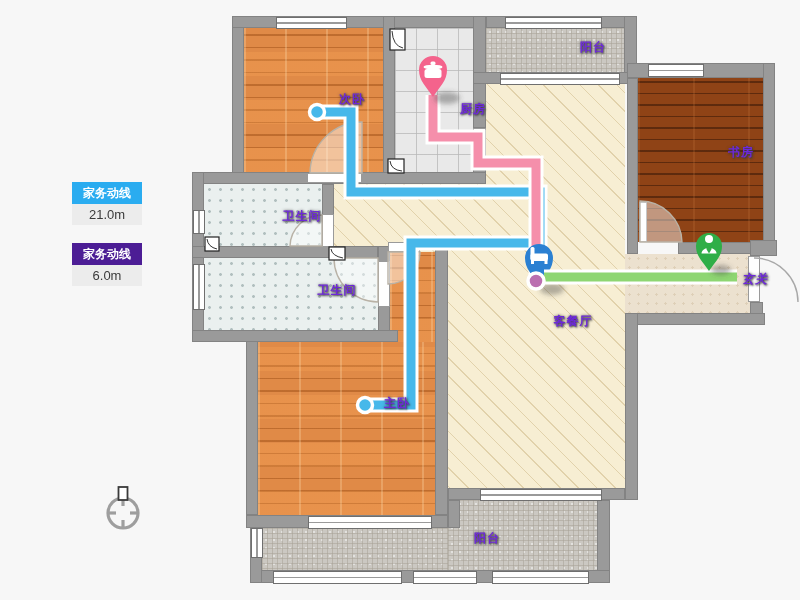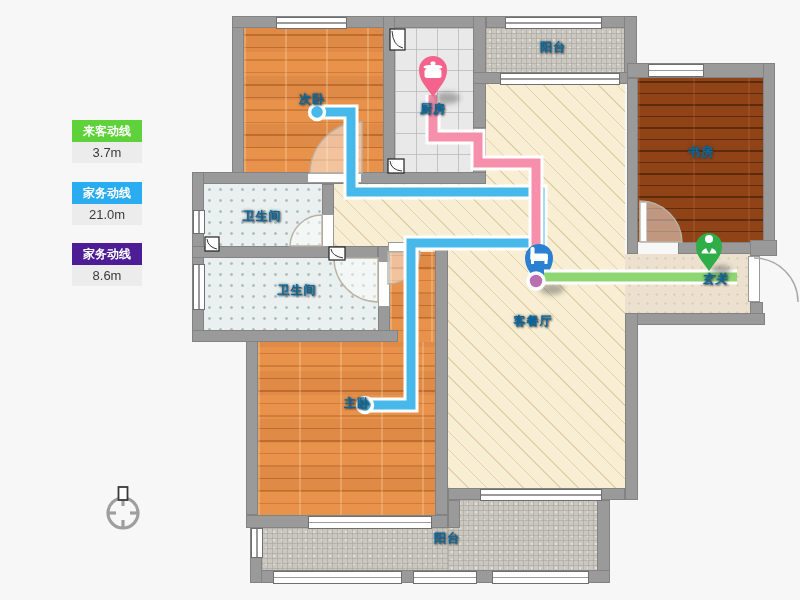--- a/index.html
+++ b/index.html
@@ -30,23 +30,23 @@
     repeating-linear-gradient(45deg, transparent 0 12px, rgba(190,163,105,.38) 12px 13px);}
   .entry-floor{background-color:#ece1cf;background-image:
     radial-gradient(rgba(205,185,155,.45) 1px, transparent 1.3px);background-size:9px 9px;}
   .wall{background:#9a9a9a;box-shadow:inset 0 0 0 1px rgba(118,118,118,.65);}
   .win-h{background:#fff;border:1px solid #6f6f6f;
     background-image:linear-gradient(transparent 44%, #9a9a9a 44% 56%, transparent 56%);}
   .win-v{background:#fff;border:1px solid #6f6f6f;
     background-image:linear-gradient(90deg, transparent 44%, #9a9a9a 44% 56%, transparent 56%);}
   .door-bar{background:#fff;border:1px solid #9a9a9a;box-sizing:border-box;}
   
-  .room-label{position:absolute;transform:translate(-50%,-50%);color:#0369a1;font-size:12px;
+  .room-label{position:absolute;transform:translate(-50%,-50%);color:#6d28d9;font-size:12px;
     font-weight:bold;white-space:nowrap;letter-spacing:1px;
-    text-shadow:1px 1px 2px rgba(60,60,60,.95),0 0 3px rgba(60,60,60,.7);}
+    text-shadow:1px 1px 2px rgba(60,60,60,.95),0 0 3px rgba(60,60,60,.7);margin-left:40px;}
   
   .legend-item{position:absolute;left:72px;width:70px;}
   .legend-badge{height:22px;line-height:22px;text-align:center;color:#fff;
     font-size:12px;font-weight:bold;cursor:pointer;}
   .legend-value{height:21px;line-height:21px;text-align:center;background:#ececec;
     color:#3a3a3a;font-size:13px;}
 </style>
 </head>
 <body>
 
@@ -208,26 +208,22 @@
   <div class="room-label" style="left:433px;top:109px;">厨房</div>
   <div class="room-label" style="left:553px;top:47px;">阳台</div>
   <div class="room-label" style="left:701px;top:152px;">书房</div>
   <div class="room-label" style="left:262px;top:216px;">卫生间</div>
   <div class="room-label" style="left:297px;top:290px;">卫生间</div>
   <div class="room-label" style="left:357px;top:403px;">主卧</div>
   <div class="room-label" style="left:533px;top:321px;">客餐厅</div>
   <div class="room-label" style="left:715px;top:279px;font-style:italic;">玄关</div>
   <div class="room-label" style="left:447px;top:538px;">阳台</div>
 
-  <div class="legend-item" style="top:120px;">
-    <div class="legend-badge" style="background-color: rgb(95, 209, 59);">来客动线</div>
-    <div class="legend-value">3.7m</div>
-  </div>
   <div class="legend-item" style="top:182px;">
     <div class="legend-badge" style="background-color: rgb(42, 172, 240);">家务动线</div>
     <div class="legend-value">21.0m</div>
   </div>
   <div class="legend-item" style="top:243px;">
     <div class="legend-badge" style="background-color: #4c1d95;">家务动线</div>
-    <div class="legend-value">8.6m</div>
+    <div class="legend-value">6.0m</div>
   </div>
 
 </div>
 
 </body></html>

